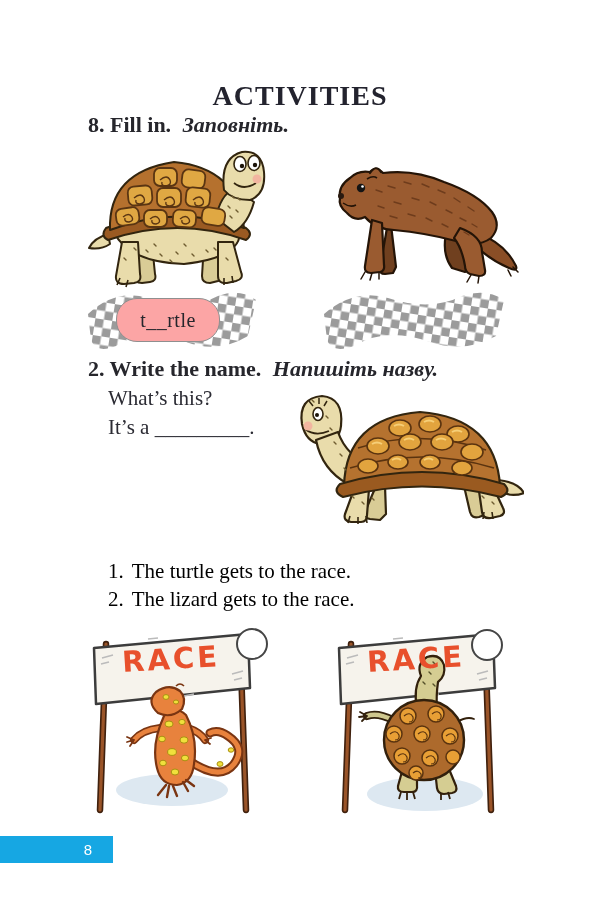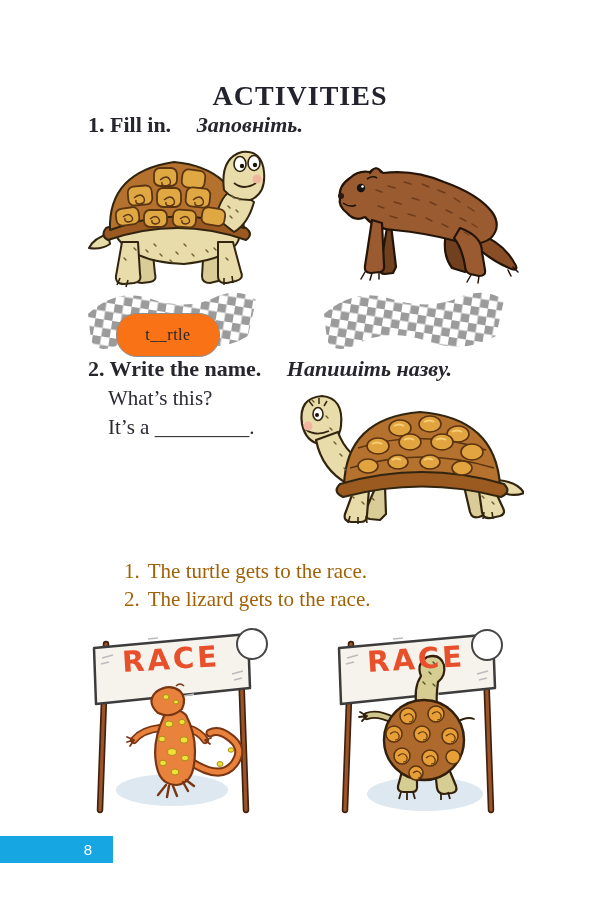--- a/index.html
+++ b/index.html
@@ -1,51 +1,51 @@
 <!DOCTYPE html>
 <html><head>
 <meta charset="utf-8">
 <style>
   html,body{margin:0;padding:0;background:#ffffff;}
   .page{position:relative;width:600px;height:900px;background:#ffffff;overflow:hidden;
         font-family:"Liberation Serif", serif;color:#26262c;padding-left:8px;}
   .title{position:absolute;left:0;top:80px;width:600px;text-align:center;
          font-size:28px;font-weight:bold;letter-spacing:1px;color:#23232e;}
   .exhead{position:absolute;left:88px;font-size:22px;font-weight:bold;color:#26262c;white-space:nowrap;}
-  .exhead .uk{font-style:italic;margin-left:20px;}
+  .exhead .uk{font-style:italic;margin-left:6px;}
   .bodyline{position:absolute;left:108px;font-size:21px;color:#2b2b33;white-space:nowrap;}
-  .item{position:absolute;left:124px;font-size:21px;color:#a16207;white-space:nowrap;}
+  .item{position:absolute;left:108px;font-size:21px;color:#000000;white-space:nowrap;}
   .item .num{margin-right:8px;}
   .illu{position:absolute;}
   .flagwrap{position:absolute;width:180px;height:78px;}
   .flagsvg{position:absolute;left:0;top:0;width:100%;height:100%;}
-  .pill{position:absolute;background:#f97316;border:1.5px solid #8f8f8f;border-radius:21px;
+  .pill{position:absolute;background:#fca5a5;border:1.5px solid #8f8f8f;border-radius:21px;
         display:flex;align-items:center;justify-content:center;
-        font-size:16px;letter-spacing:.5px;color:#26262c;margin-top:15px;}
+        font-size:20px;letter-spacing:.5px;color:#26262c;}
   .scene{position:absolute;width:184px;height:205px;}
   .scenesvg{position:absolute;left:0;top:0;width:100%;height:100%;}
   .race{position:absolute;left:8px;top:30px;width:150px;text-align:center;
         font-family:"DejaVu Sans", sans-serif;font-weight:bold;font-size:29px;
         letter-spacing:3px;color:#e8502c;transform:rotate(-3.5deg);}
   .answer-circle{position:absolute;width:28px;height:28px;border:2px solid #454545;
         border-radius:50%;background:#fff;}
   .footer-bar{position:absolute;left:0;top:836px;width:113px;height:27px;background:#16a7e3;
         display:flex;align-items:center;justify-content:flex-end;padding-right:21px;
         box-sizing:border-box;font-family:"Liberation Sans", sans-serif;
         font-size:15px;color:#ffffff;}
 </style>
 </head>
 <body>
 
 <div class="page">
 
   <div class="title">ACTIVITIES</div>
 
   <div class="exhead" style="top:112px;">
-    <span>1. Fill in.</span>
+    <span>8. Fill in.</span>
     <span class="uk">Заповніть.</span>
   </div>
 
   <svg class="illu" style="left:86px;top:140px;" width="184" height="152" viewBox="0 0 184 152">
     <g stroke="#32250f" stroke-width="2" stroke-linejoin="round" stroke-linecap="round">
       <path d="M22,94 Q8,98 3,108 Q15,110 24,104 Z" fill="#e9dcab"></path>
       <path d="M54,104 l-5,32 q-1,7 7,7 l8,-1 q7,-1 5,-8 l-3,-30 Z" fill="#d9cc96"></path>
       <path d="M118,104 l-2,32 q0,7 8,7 l8,-2 q7,-2 4,-9 l-4,-28 Z" fill="#d9cc96"></path>
       <path d="M28,92 Q92,72 154,94 Q152,118 98,124 Q42,122 28,92 Z" fill="#e9dcab"></path>
       <path d="M36,102 l-6,34 q-1,8 8,8 l10,-1 q8,-1 6,-9 l-2,-32 Z" fill="#e9dcab"></path>

